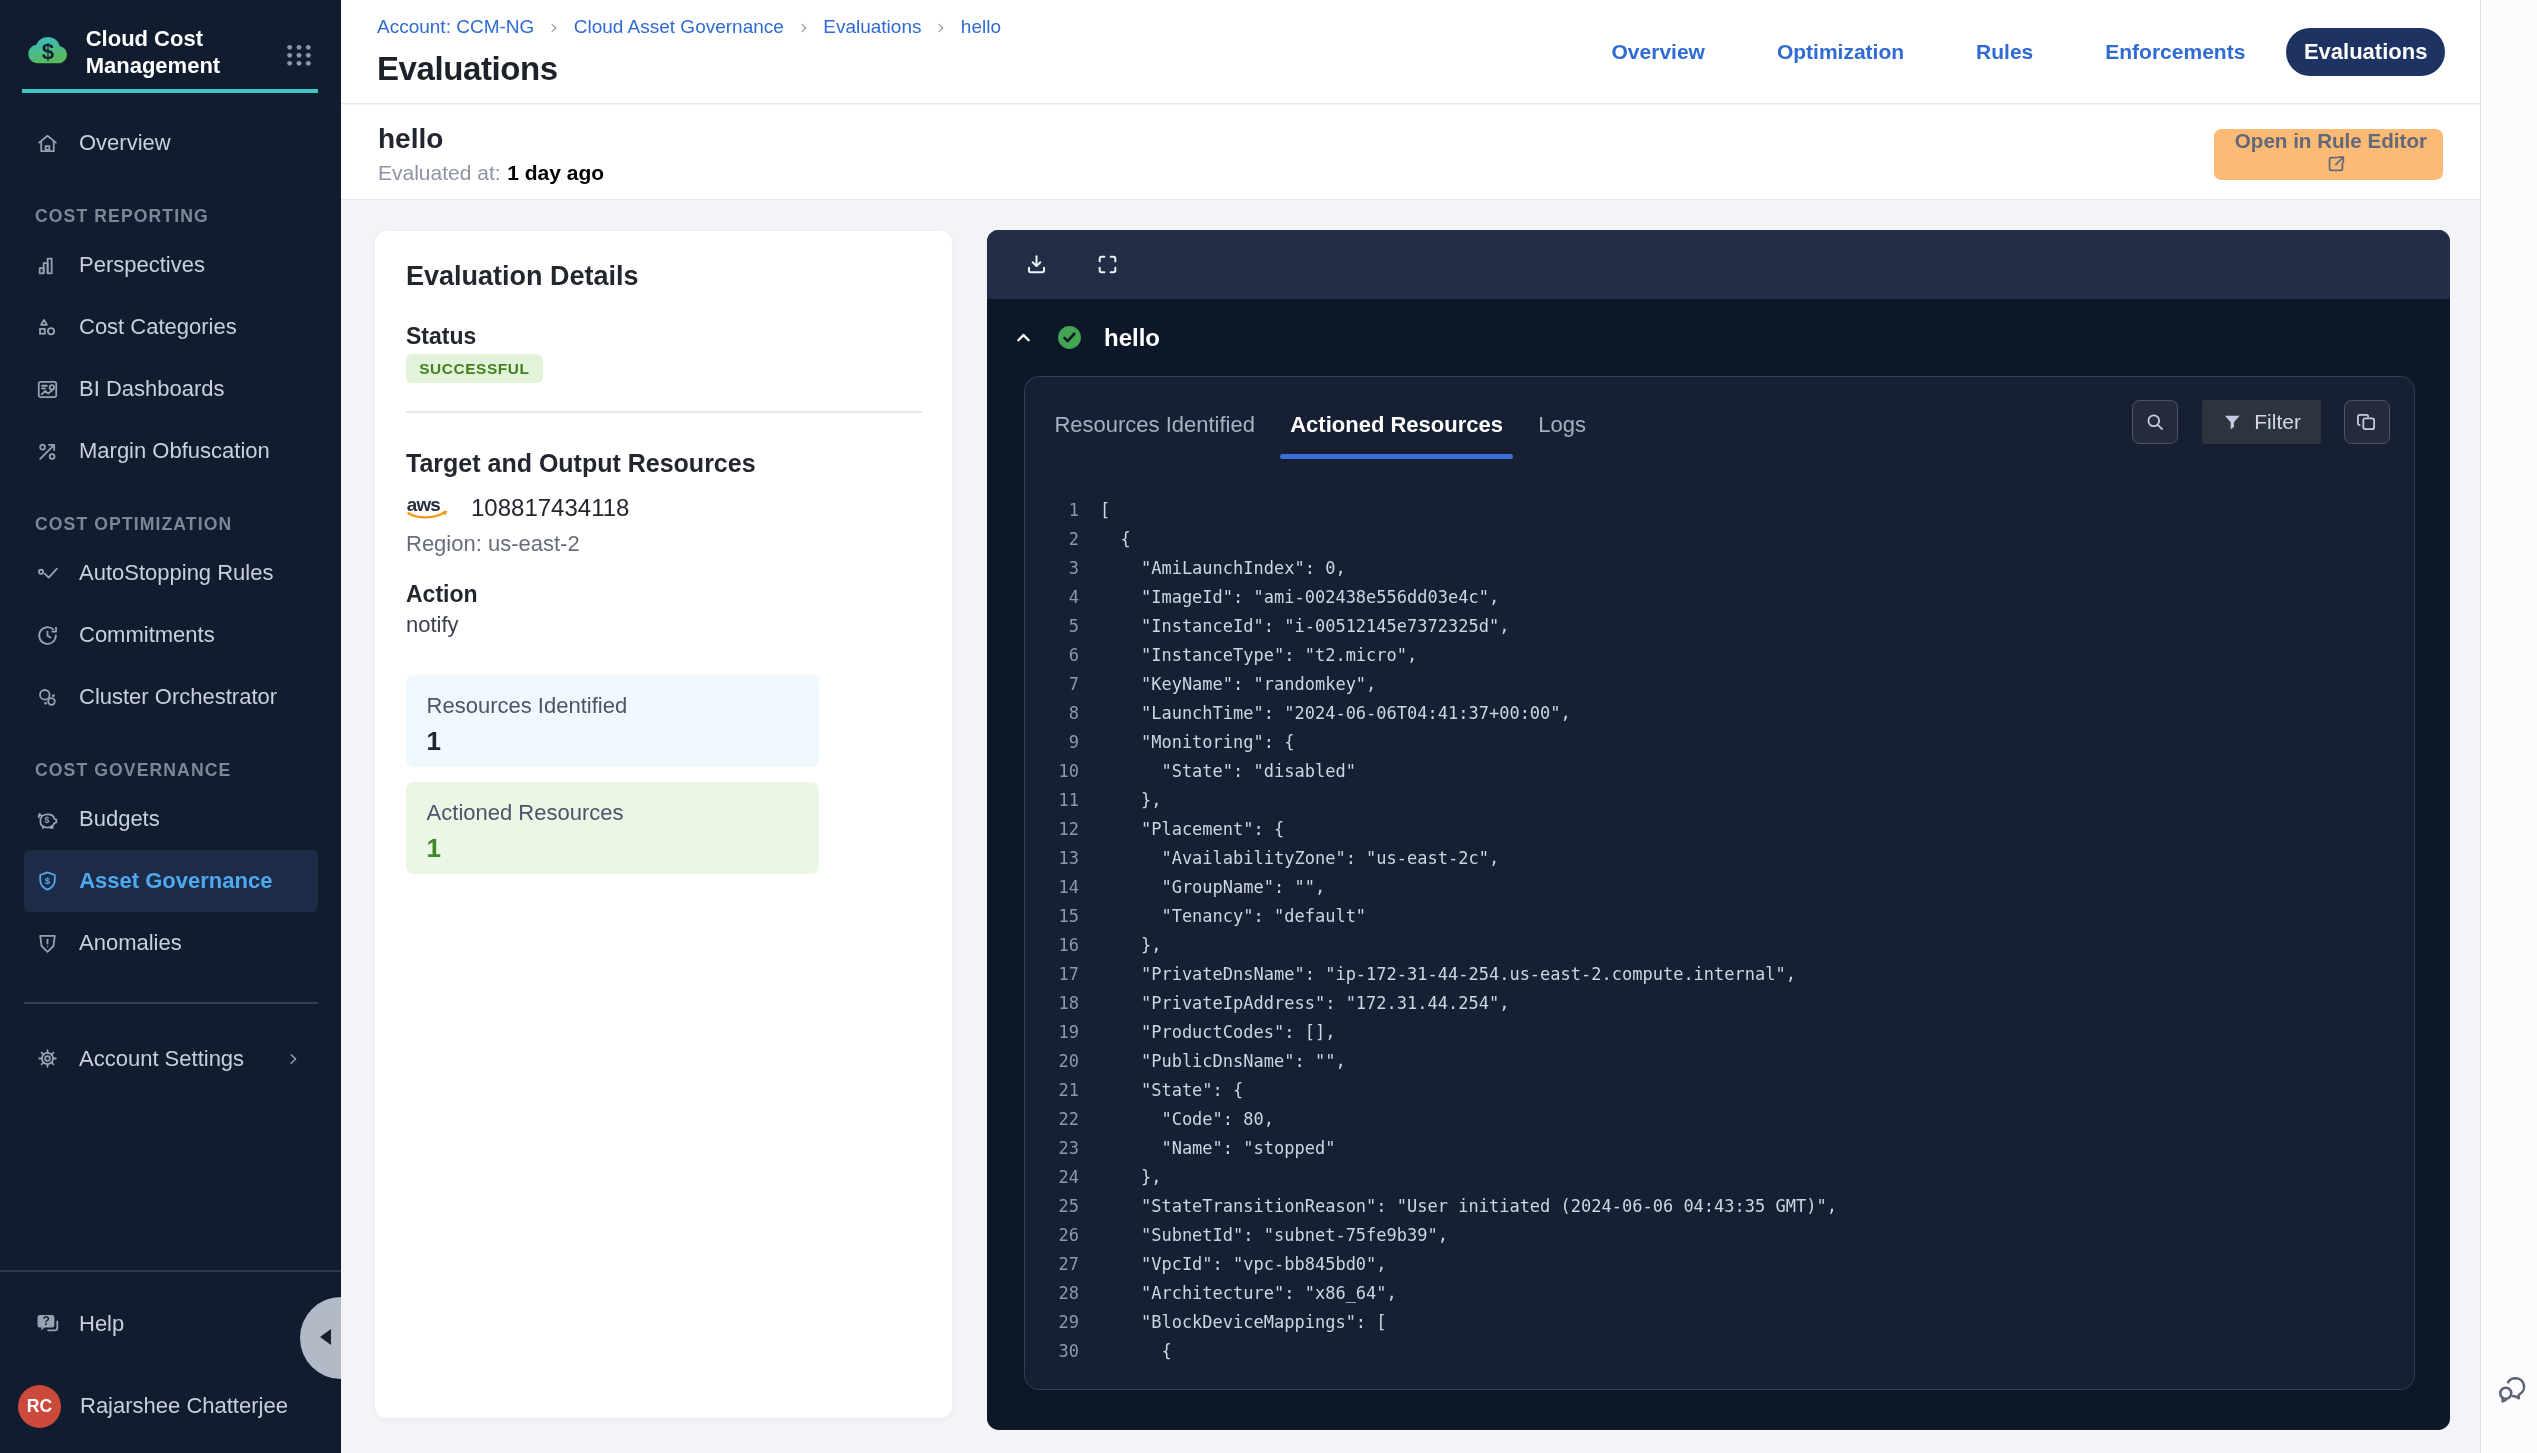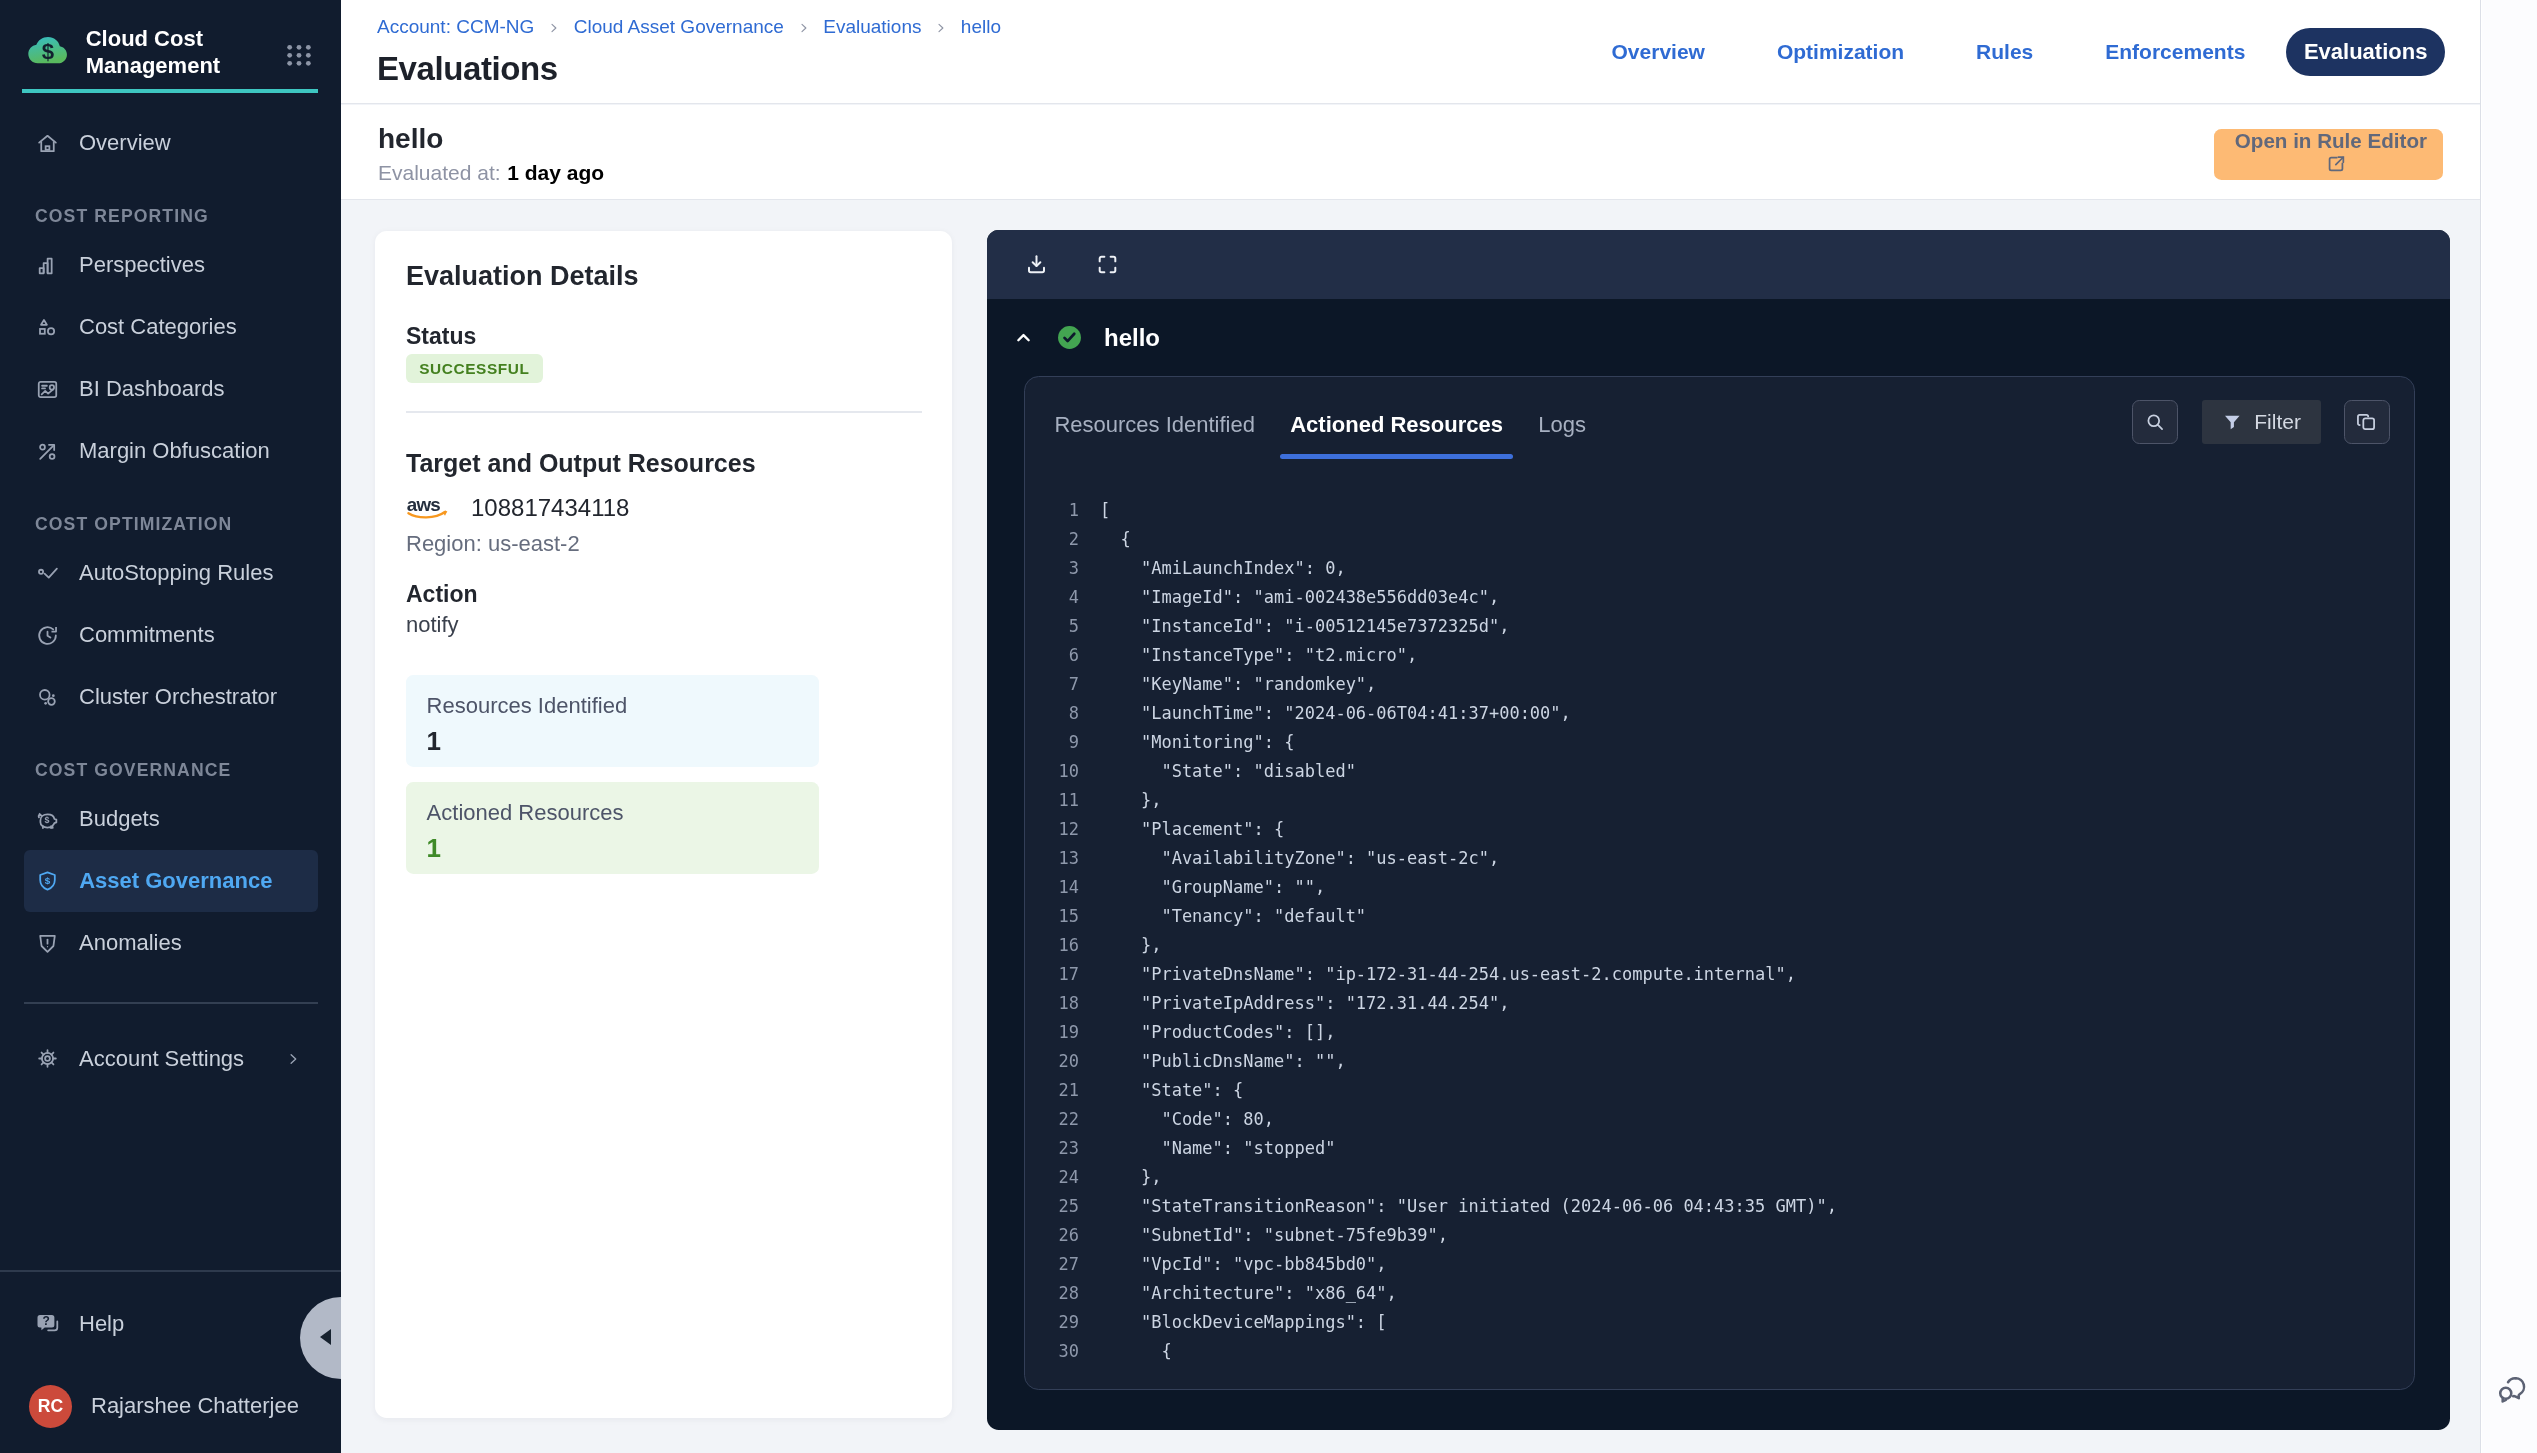--- a/index.html
+++ b/index.html
@@ -22,21 +22,21 @@
   .nav-section { height:35px; margin-top:25px; display:flex; align-items:center; padding-left:35px;
                  font-size:17.6px; font-weight:600; letter-spacing:1.1px; color:#7e8798; white-space:nowrap; }
   .nav-item.active { background:#1d2c46; border-radius:5.9px; margin:0 23.5px; padding:0 0 0 11.7px; }
   .nav-item.active .nicon { color:var(--active-blue); }
   .nav-item.active .nlabel { color:var(--active-blue); font-weight:600; }
   .side-divider { height:1.5px; background:#333f52; margin:28px 23.5px 0 23.5px; }
   .acct { margin-top:24px; position:relative; }
   .acct .chev { position:absolute; right:38px; top:50%; transform:translateY(-50%); width:19px; height:19px; color:#9aa3b4; }
   .side-divider2 { position:absolute; left:0; top:1270px; width:341px; height:1.5px; background:#2e3a4d; }
   .help-row { position:absolute; left:0; top:1293px; width:341px; }
-  .user-row { position:absolute; left:0; top:1375px; width:341px; height:62px; display:flex; align-items:center; padding-left:29px; cursor:pointer; }
+  .user-row { position:absolute; left:0; top:1375px; width:341px; height:62px; display:flex; align-items:center; padding-left:18px; cursor:pointer; }
   .avatar { width:43px; height:43px; border-radius:50%; background:var(--avatar-red); color:#fff; font-size:17.6px; font-weight:700;
             display:flex; align-items:center; justify-content:center; }
   .user-name { margin-left:19px; font-size:22px; color:#c9d0db; }
   .collapse-handle { position:absolute; right:0; top:1297px; width:41px; height:82px; background:#b2b9c7;
                      border-radius:82px 0 0 82px; cursor:pointer; }
   .collapse-handle .tri { position:absolute; right:10.3px; top:32px; width:0; height:0;
                           border-top:8.8px solid transparent; border-bottom:8.8px solid transparent; border-right:11.7px solid #17222f; }
 
   
   .main { position:absolute; left:341px; top:0; width:2140px; height:1454px; background:var(--content-bg); border-right:1.5px solid #dcdfe7; }

